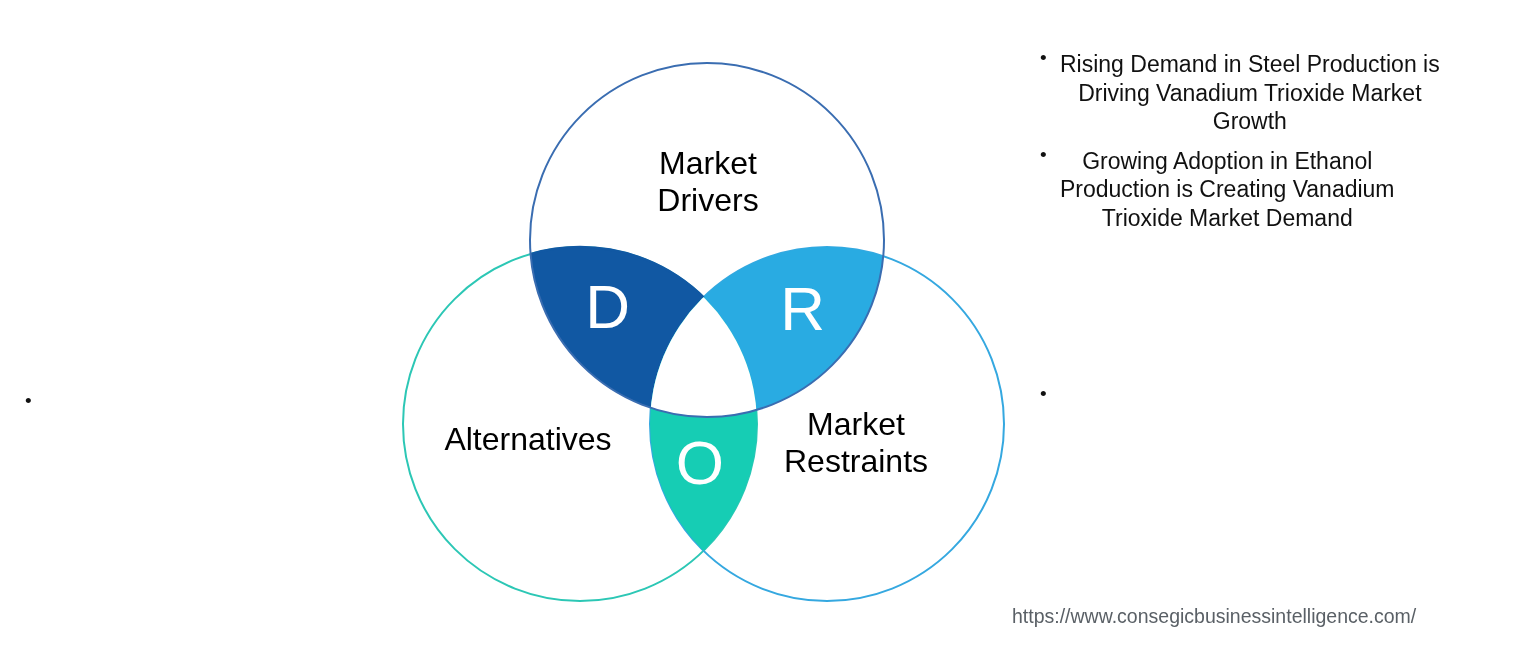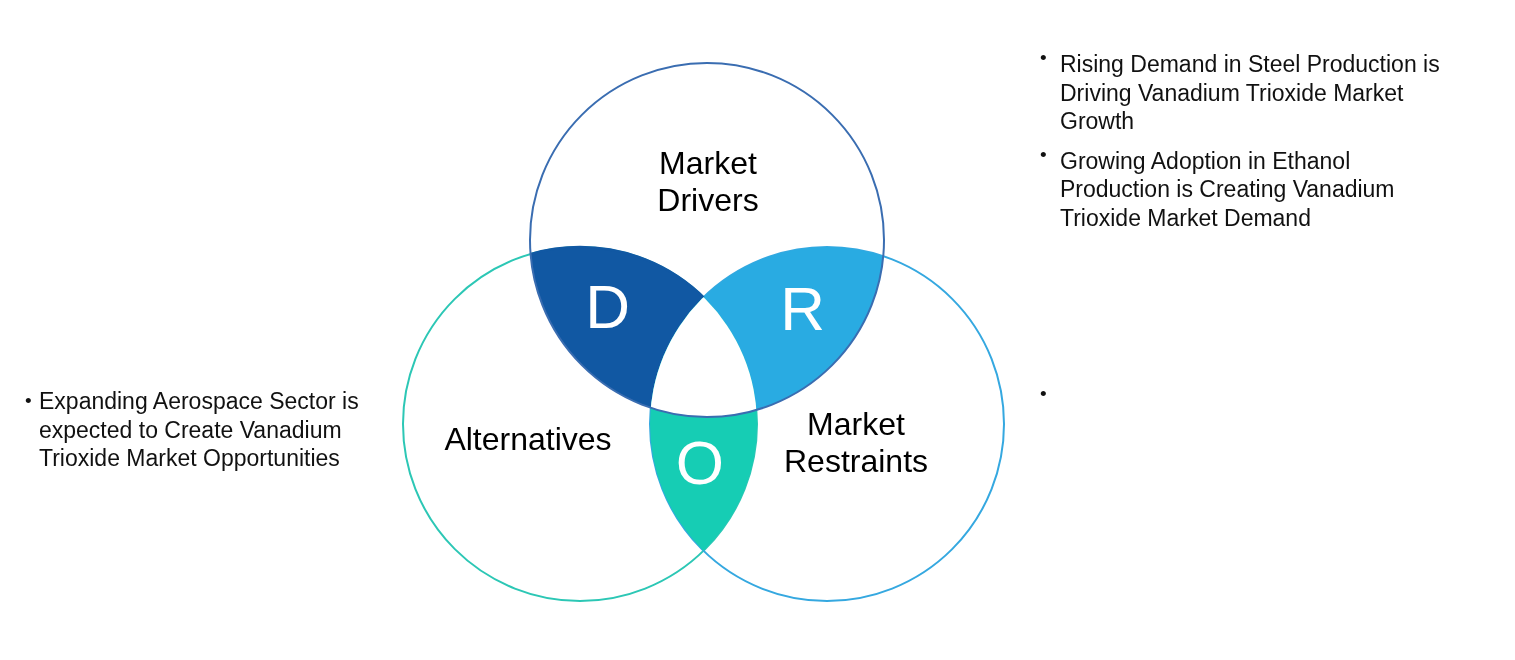--- a/index.html
+++ b/index.html
@@ -59,20 +59,21 @@
   }
   .left-col .marker {
     flex-basis: 14px;
     transform: translateY(0px);
   }
   .text {
     font-size: 23px;
     line-height: 28.5px;
     color: #111111;
     white-space: pre-line;
+    text-align: center;
   }
   .footer-url {
     position: absolute;
     left: 1012px;
     top: 604px;
     font-size: 19.5px;
     line-height: 24px;
     color: #5a6066;
   }
 </style>
@@ -142,20 +143,18 @@
 
   <div class="callout right-col" style="left:1040px; top:386px; width:450px;">
     <div class="item">
       <span class="marker">•</span>
     </div>
   </div>
 
   <div class="callout left-col" style="left:25px; top:387px; width:390px;">
     <div class="item">
       <span class="marker">•</span>
-      <span class="text">Expanding Aerospace Sector is
-expected to Create Vanadium
-Trioxide Market Opportunities</span>
     </div>
   </div>
 
+  <div class="footer-url">https://www.consegicbusinessintelligence.com/</div>
 
 </div>
 
 </body></html>

